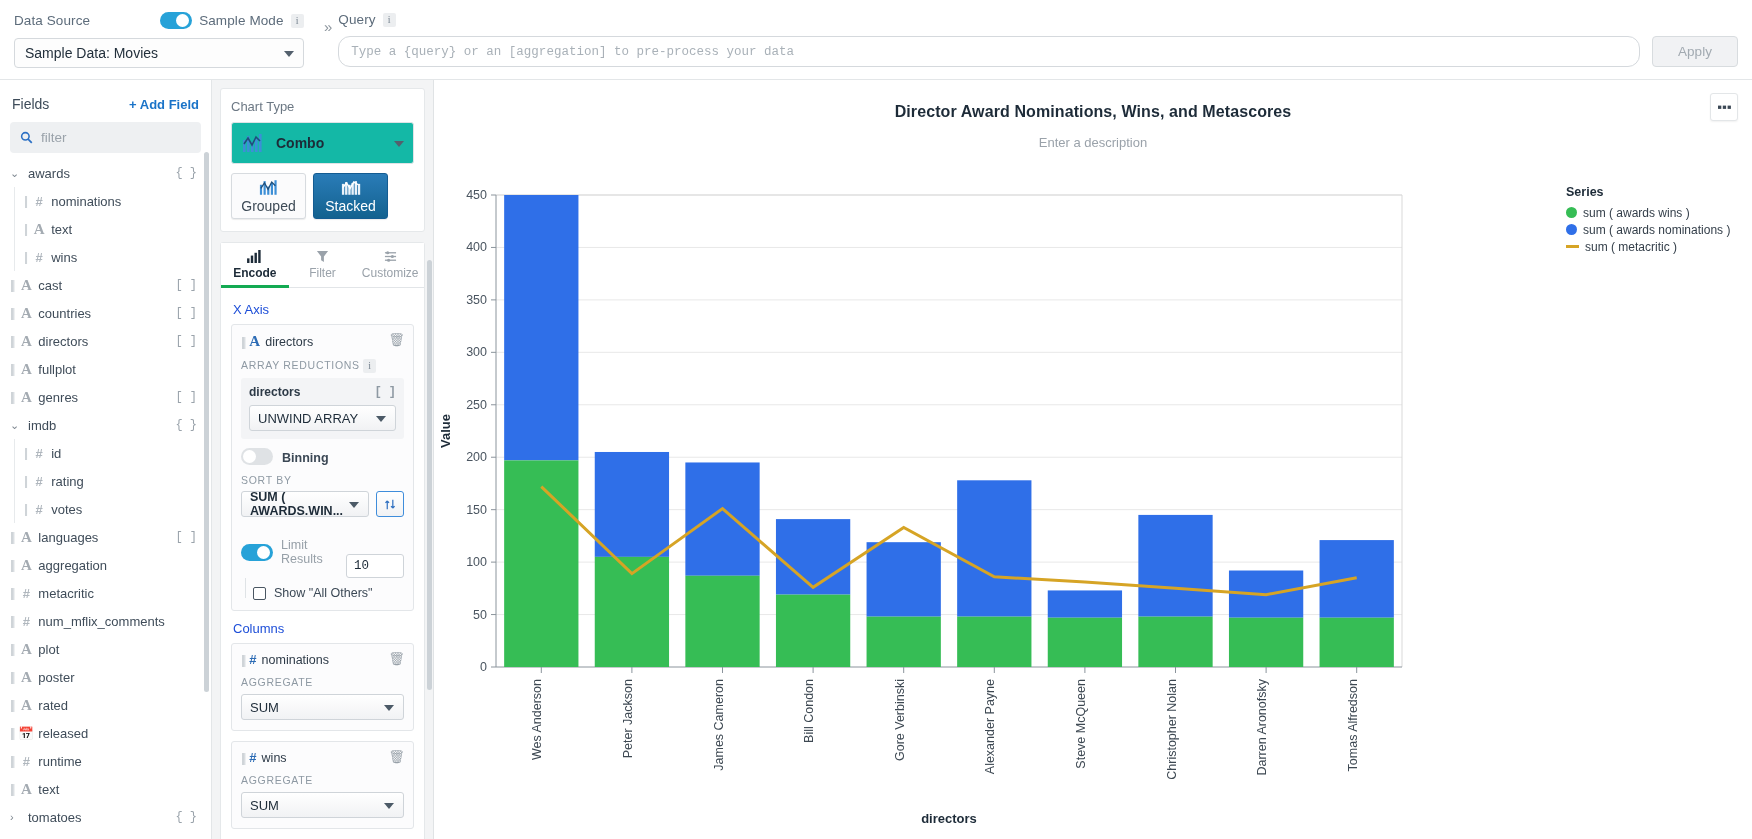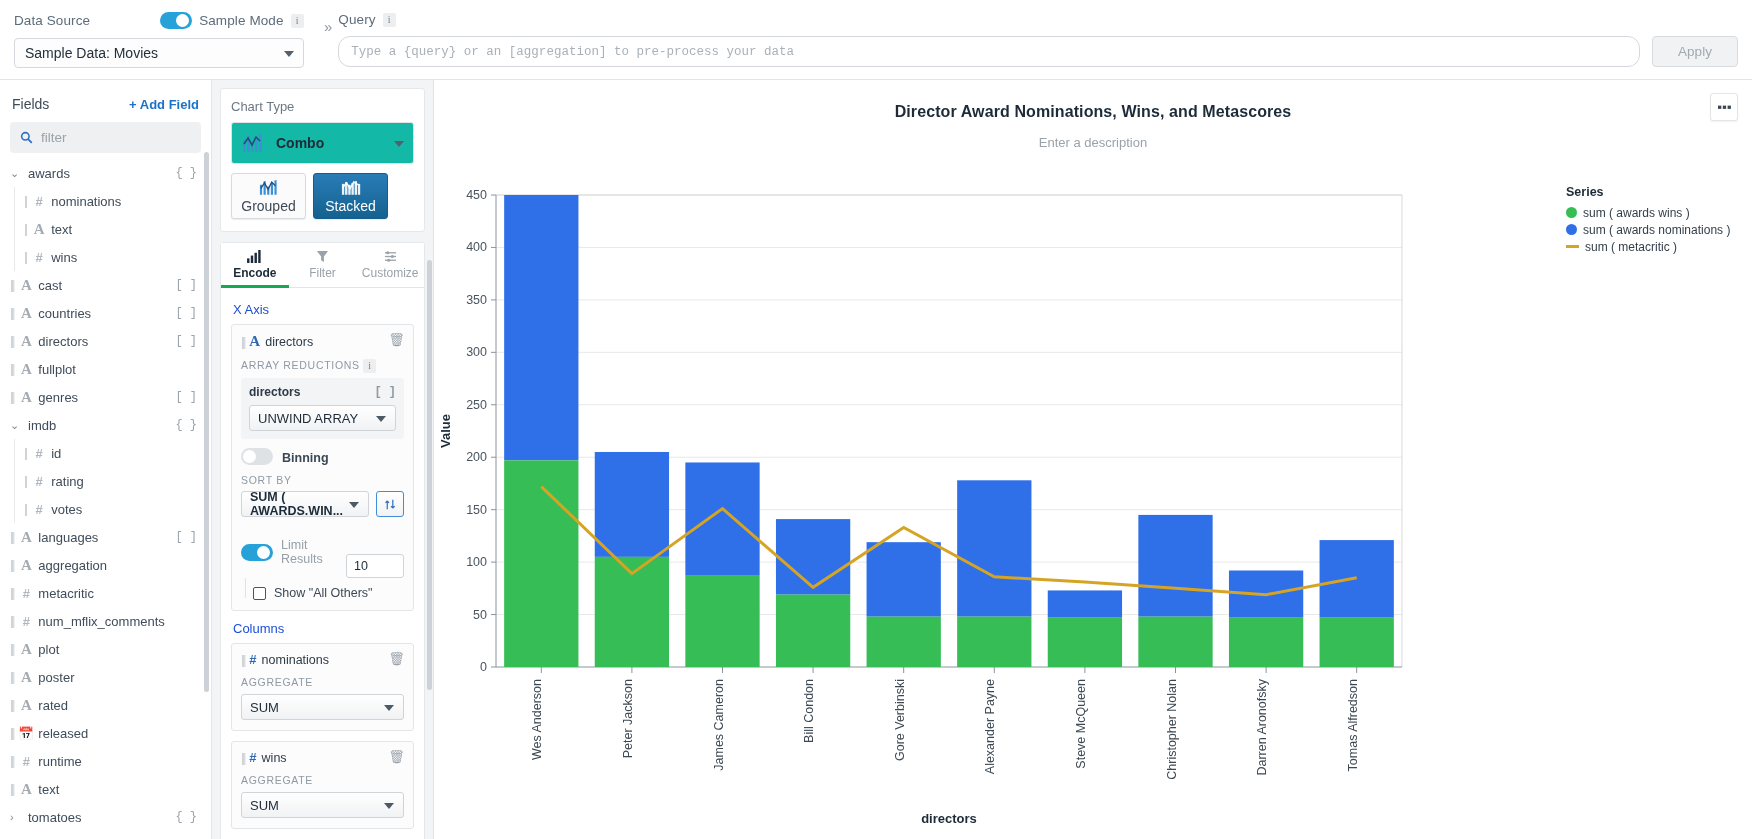--- a/index.html
+++ b/index.html
@@ -175,21 +175,21 @@
   .sort-dir {
     width: 28px; height: 26px; border: 1px solid #3f8ddb; border-radius: 3px;
     background: linear-gradient(#ffffff,#f1f2f4); display: flex; align-items: center;
     justify-content: center; color: #2e6fc0; font-size: 12px; cursor: pointer;
   }
   .limit-row { display: flex; align-items: center; gap: 8px; margin-top: 9px; }
   .limit-row .lbl { font-size: 12.5px; color: #97a0a8; flex: 1; }
   .limit-input {
     width: 58px; height: 24px; border: 1px solid #cfd4d9; border-radius: 3px;
     background: #fff; padding: 8px 7px; font-size: 12.5px; color: #1d2b38;
-    font-family: Liberation Sans, sans-serif;
+    font-family: Liberation Mono, monospace;
     margin-top: 28px;
   }
   .allothers { display: flex; align-items: center; gap: 8px; margin: 8px 0 0 12px; position: relative; }
   .allothers::before { content:""; position:absolute; left:-8px; top:-8px; bottom:2px; width:1px; background:#dfe3e6; }
   .cbx { width: 13px; height: 13px; border: 1.5px solid #4a5662; border-radius: 2px; background: #fff; cursor: pointer; }
   .allothers .lbl { font-size: 12.5px; color: #3b4855; }
   .add-agg {
     border: 1px dashed #8fc4ea; border-radius: 3px; background: #f2f9fe; color: #2d84c8;
     height: 26px; display: flex; align-items: center; padding: 0 9px; font-size: 12.5px;
     cursor: pointer; margin-bottom: 12px;

